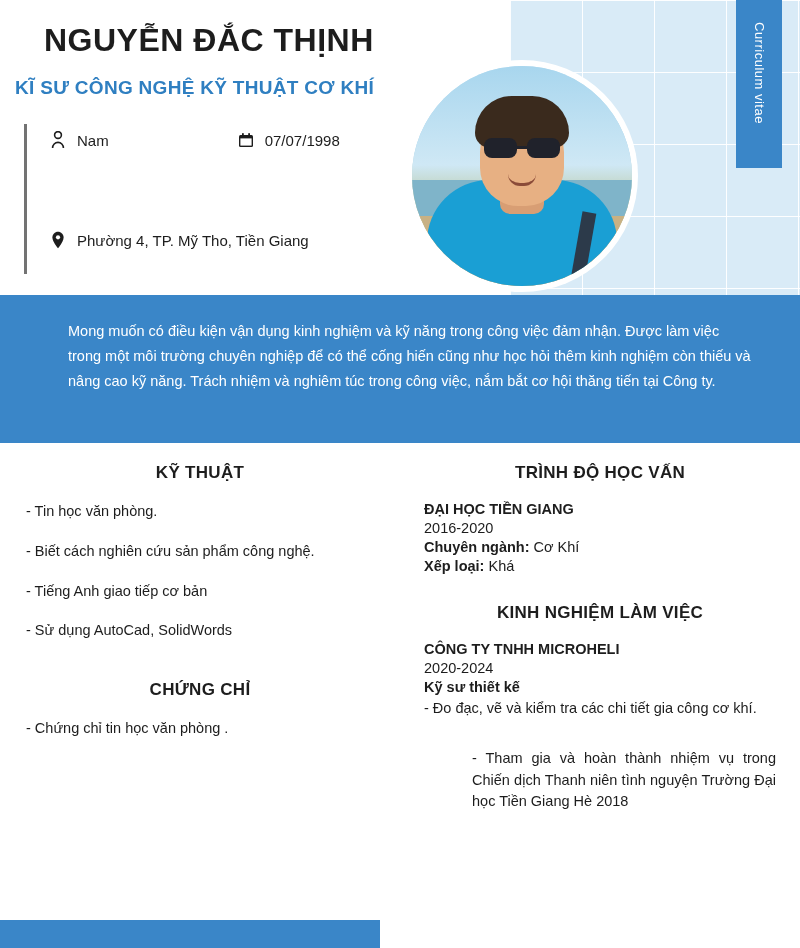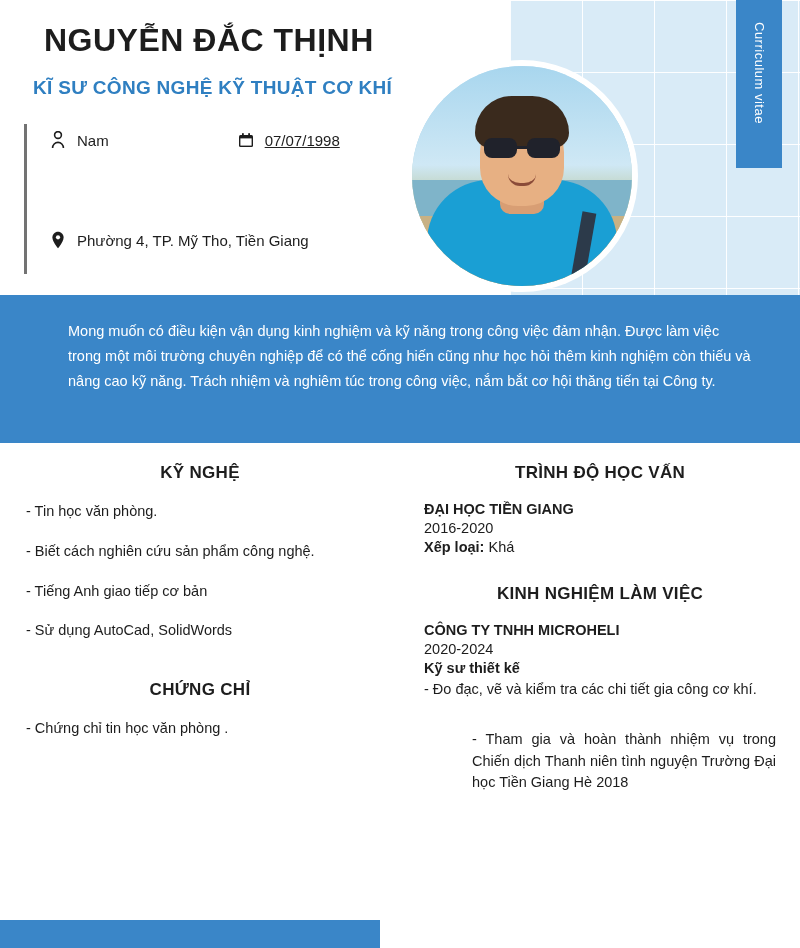--- a/index.html
+++ b/index.html
@@ -63,21 +63,21 @@
     position: absolute;
     left: 44px;
     top: 22px;
     font-size: 32px;
     font-weight: bold;
     letter-spacing: .5px;
     color: #1d1d1d;
   }
   .job-title {
     position: absolute;
-    left: 33px;
+    left: 15px;
     top: 77px;
     font-size: 19px;
     font-weight: bold;
     color: #2f7fc1;
     letter-spacing: .3px;
   }
   .info-block {
     position: absolute;
     left: 24px;
     top: 124px;
@@ -96,21 +96,21 @@
   .info-ico {
     width: 18px;
     height: 20px;
     display: inline-flex;
     align-items: center;
     justify-content: center;
     color: #1d1d1d;
   }
   .info-text { font-size: 15px; color: #1d1d1d; }
   .info-pair { display: flex; align-items: center; gap: 10px; }
-  .info-pair.dob { margin-left: 118px; text-decoration: underline; }
+  .info-pair.dob { margin-left: 118px; }
 
   .photo-wrap {
     position: absolute;
     left: 406px;
     top: 60px;
     width: 232px;
     height: 232px;
     border-radius: 50%;
     background: #ffffff;
     padding: 6px;
@@ -283,37 +283,41 @@
         <div class="ph-strap"></div>
       </div>
     </div>
   </div>
 
   <div class="objective">Mong muốn có điều kiện vận dụng kinh nghiệm và kỹ năng trong công việc đảm nhận. Được làm việc trong một môi trường chuyên nghiệp để có thể cống hiến cũng như học hỏi thêm kinh nghiệm còn thiếu và nâng cao kỹ năng. Trách nhiệm và nghiêm túc trong công việc, nắm bắt cơ hội thăng tiến tại Công ty.</div>
 
   <div class="body">
 
     <div class="col-left">
-      <div class="sec-title left-sec">KỸ NGHỆ</div>
+      <div class="sec-title left-sec">KỸ THUẬT</div>
 
       <div class="bullet">- Tin học văn phòng.</div>
       <div class="bullet">- Biết cách nghiên cứu sản phẩm công nghệ.</div>
       <div class="bullet">- Tiếng Anh giao tiếp cơ bản</div>
       <div class="bullet">- Sử dụng AutoCad, SolidWords</div>
 
       <div class="gap-18"></div>
       <div class="sec-title left-sec">CHỨNG CHỈ</div>
       <div class="bullet">- Chứng chỉ tin học văn phòng .</div>
     </div>
 
     <div class="col-right">
       <div class="sec-title">TRÌNH ĐỘ HỌC VẤN</div>
       <div class="entry">
         <div class="entry-org">ĐẠI HỌC TIỀN GIANG</div>
         <div class="entry-years">2016-2020</div>
+        <div class="entry-line">
+          <b>Chuyên ngành:</b>
+          <span>Cơ Khí</span>
+        </div>
         <div class="entry-line">
           <b>Xếp loại:</b>
           <span>Khá</span>
         </div>
       </div>
 
       <div class="gap-24"></div>
       <div class="sec-title">KINH NGHIỆM LÀM VIỆC</div>
       <div class="entry">
         <div class="entry-org">CÔNG TY TNHH MICROHELI</div>

